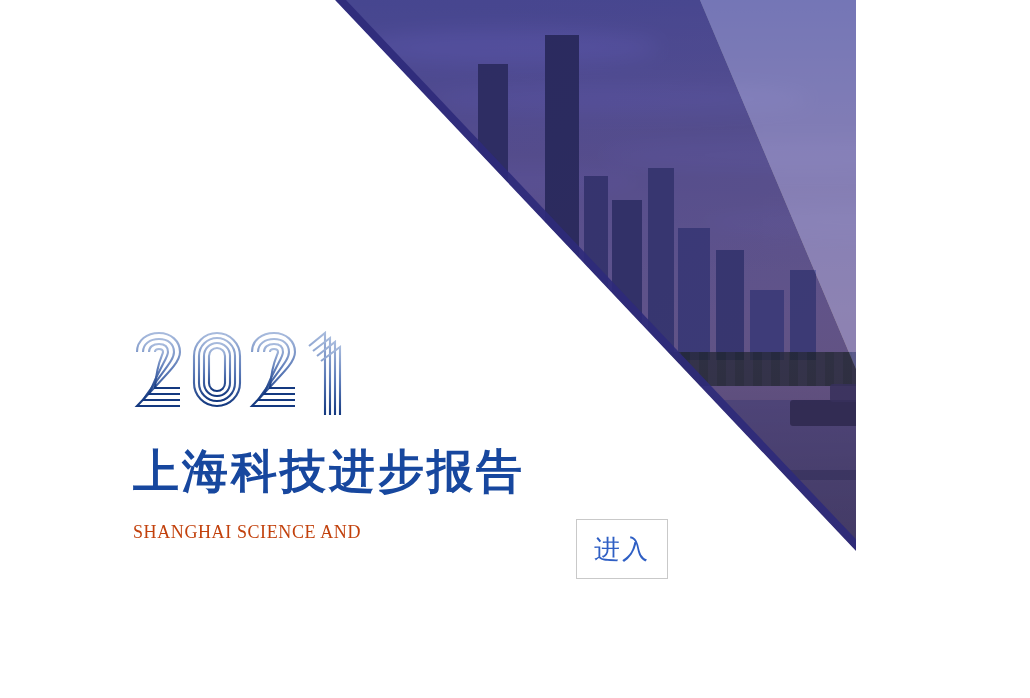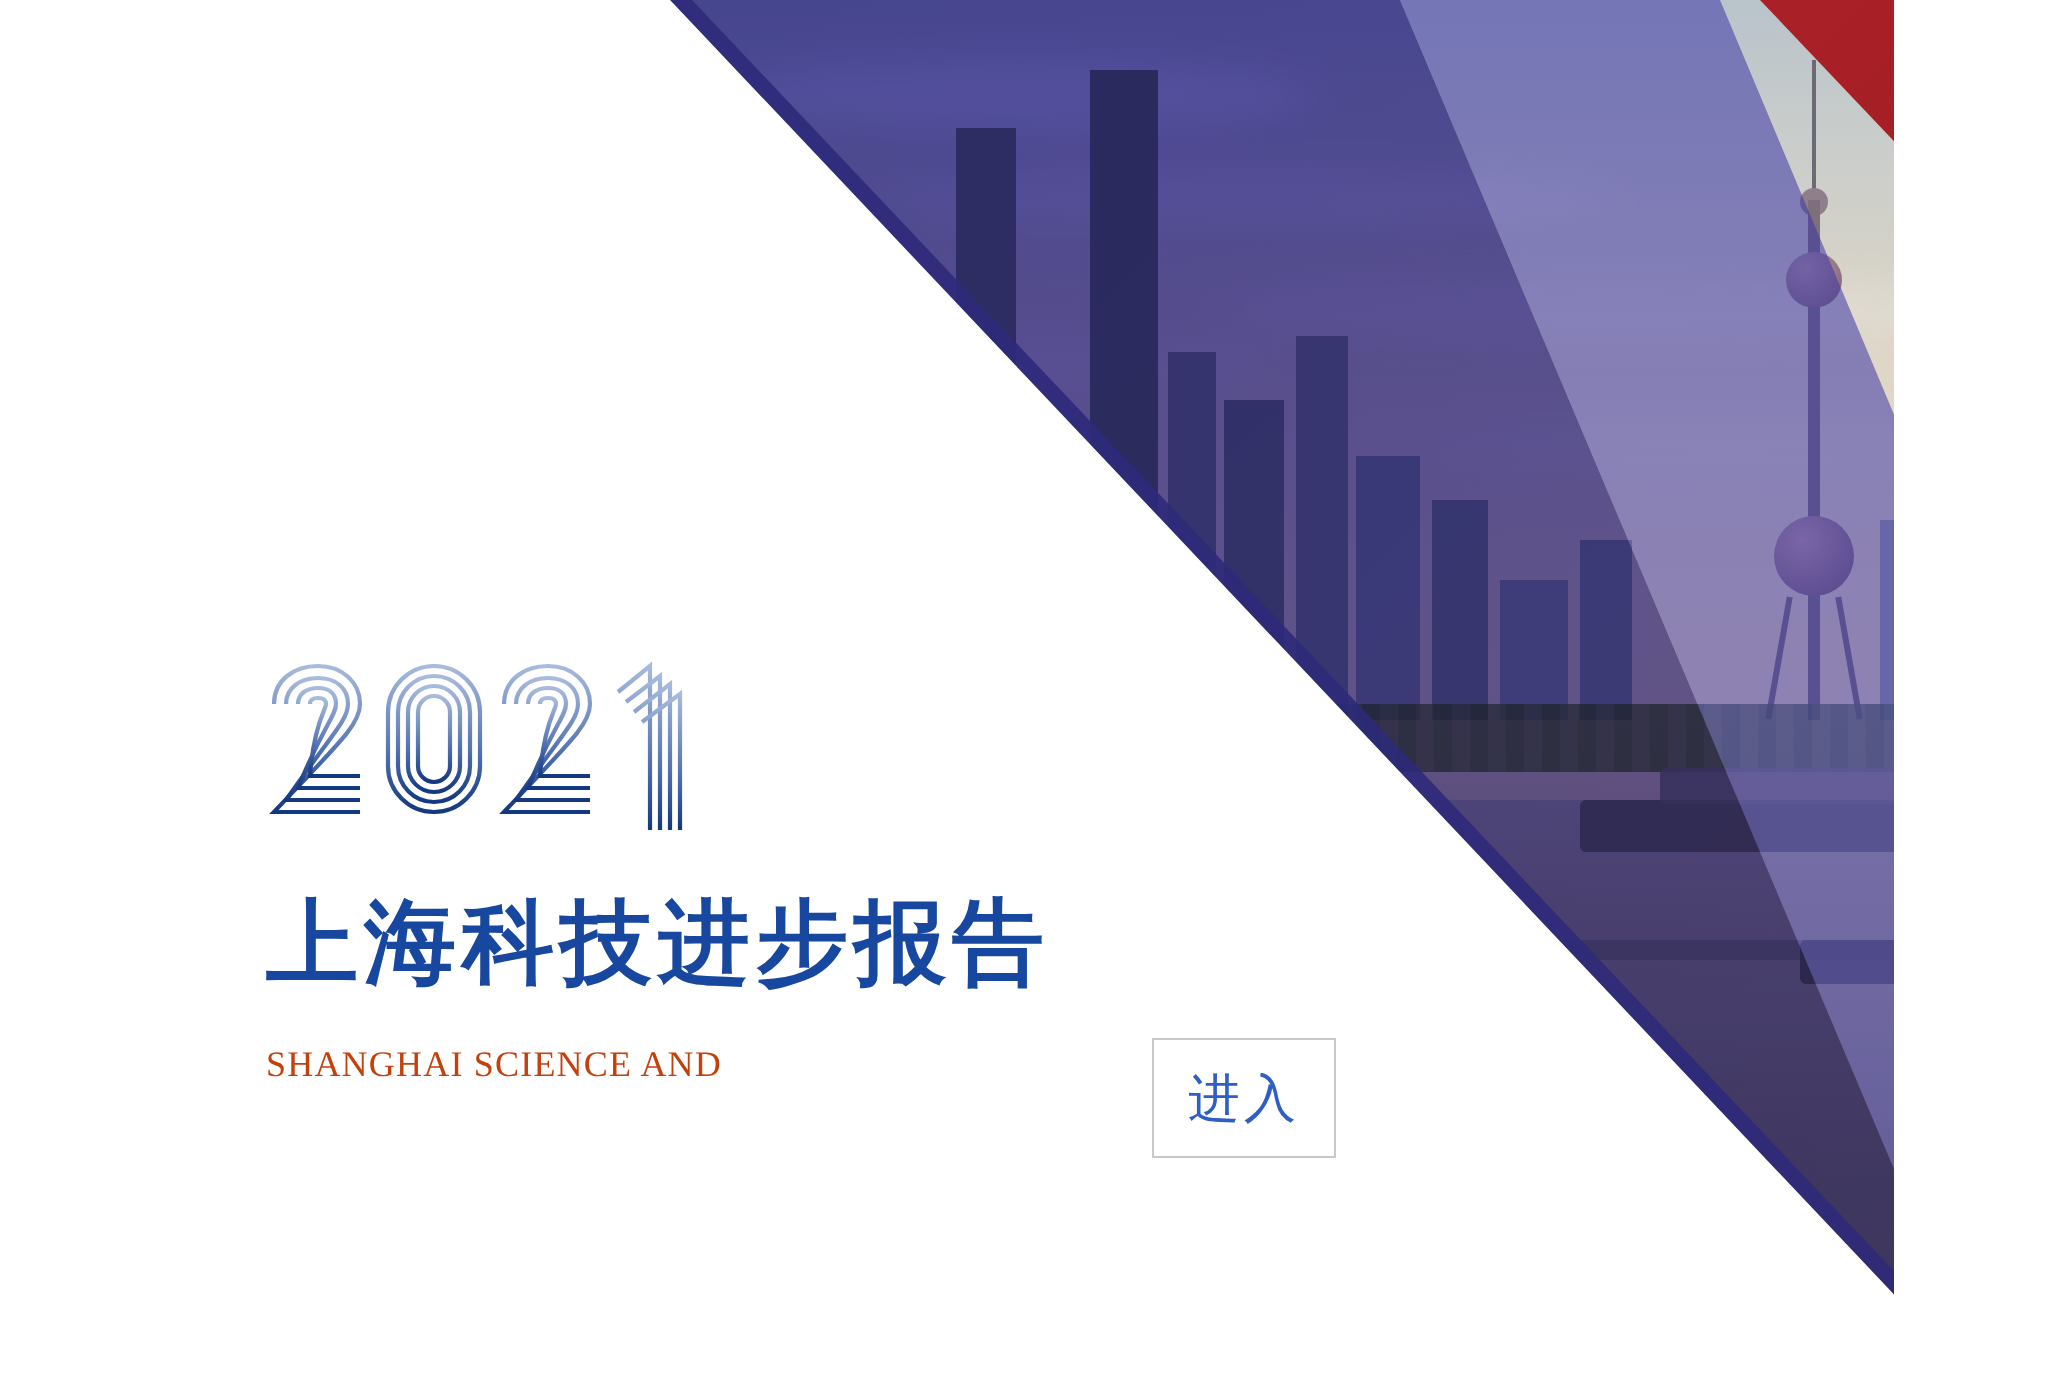--- a/index.html
+++ b/index.html
@@ -7,21 +7,21 @@
     margin: 0;
     padding: 0;
     background: #ffffff;
   }
   body {
     font-family: "Liberation Sans", "DejaVu Sans", sans-serif;
   }
 
   #cover {
     position: relative;
-    width: 947px;
+    width: 856px;
     height: 698px;
     overflow: hidden;
     background: #ffffff;
   }
 
   
   .photo-layer {
     position: absolute;
     inset: 0;
     

